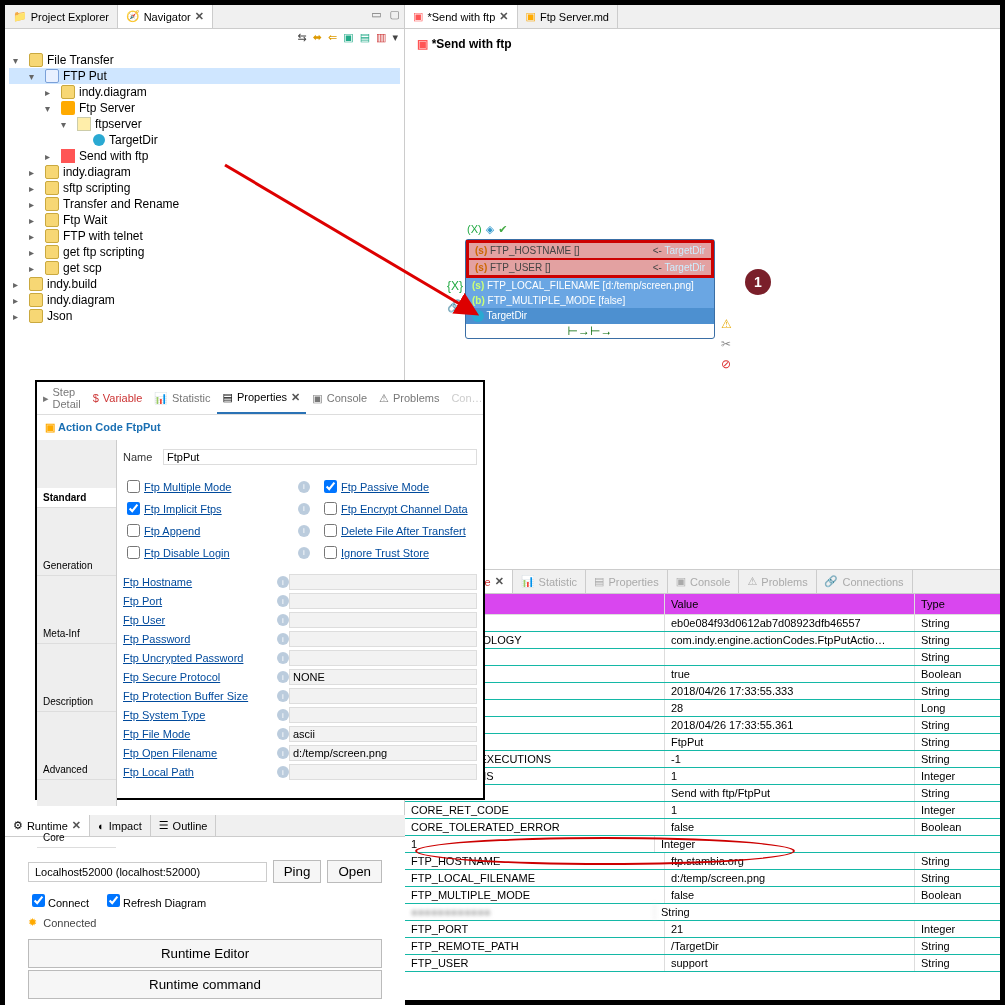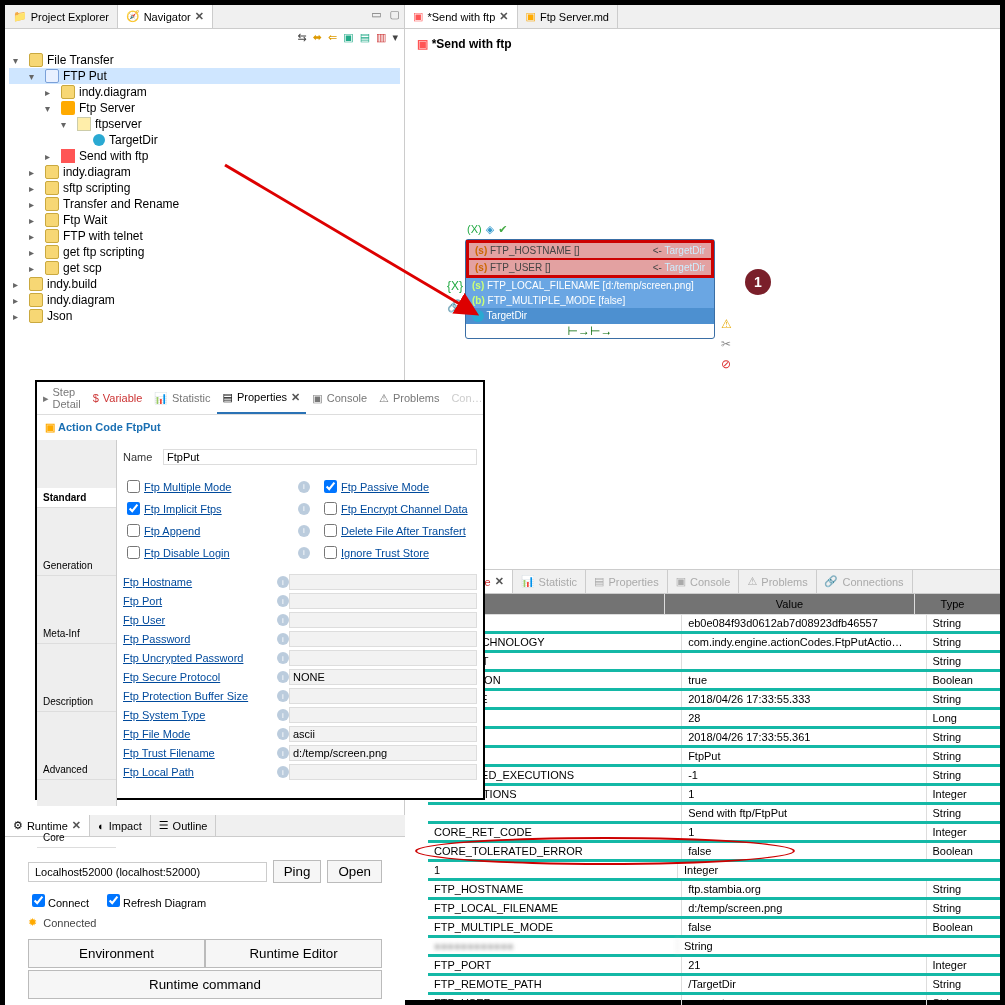--- a/index.html
+++ b/index.html
@@ -58,27 +58,27 @@
   .rt-host input[type=text] { flex: 1; border: 1px solid #ccc; padding: 3px 6px; font-size: 11px; }
   .rt-host button { padding: 3px 10px; border: 1px solid #bbb; background: #f6f6f6; cursor: pointer; }
   .rt-check { display: flex; gap: 14px; margin: 6px 0; }
   .rt-status { color: #444; margin: 4px 0 10px; display: flex; align-items: center; gap: 6px; }
   .rt-btn-row { display: flex; gap: 0; }
   .rt-btn-row button { flex: 1; padding: 6px; border: 1px solid #bbb; background: #f6f6f6; cursor: pointer; }
   .rt-btn-full { width: 100%; padding: 6px; border: 1px solid #bbb; background: #f6f6f6; margin-top: 2px; cursor: pointer; }
   
   .bottom-tabs { border-top: 1px solid #ccc; }
   .var-area { font-size: 11px; }
-  .var-hdr { display: flex; background: #737373; border-bottom: 1px solid #ddd; text-align: center; }
+  .var-hdr { display: flex; background: #d946ef; border-bottom: 1px solid #ddd; }
   .var-hdr div { padding: 4px 6px; }
   .vc-name { width: 260px; border-right: 1px solid #ddd; }
   .vc-val { width: 250px; border-right: 1px solid #ddd; }
   .vc-type { width: 75px; }
   .var-body { overflow-y: auto; height: 395px; }
-  .var-row { display: flex; border-bottom: 3px solid #14b8a6; margin-left: 23px; }
+  .var-row { display: flex; border-bottom: 1px solid #14b8a6; }
   .var-row div { padding: 2px 6px; white-space: nowrap; overflow: hidden; text-overflow: ellipsis; }
   .ellipse { position: absolute; border: 2px solid #c00; border-radius: 50%; pointer-events: none; z-index: 60; }
   .blur { filter: blur(2px); color: #999; }
   .close-x { font-weight: bold; color: #555; }
   .editor-tabs { display: flex; background: #f0f0f0; border-bottom: 1px solid #ccc; height: 24px; font-size: 11px; }
 </style>
 </head>
 <body>
 
 <div class="app">
@@ -202,21 +202,20 @@
         </div>
         <div class="rt-check">
           <label><input type="checkbox" checked="" style=""><span>Connect</span></label>
           <label><input type="checkbox" checked="" style=""><span>Refresh Diagram</span></label>
         </div>
         <div class="rt-status">
             <span style="color:#fa0">✹</span>
             <span>Connected</span>
           </div>
         <div class="rt-btn-row">
-          <button>Environment</button>
           <button>Runtime Editor</button>
         </div>
         <button class="rt-btn-full">Runtime command</button>
       </div>
     </div>
   </div>
 
   <div class="right-col">
     <div class="editor-tabs">
       <div class="tab active">
@@ -508,21 +507,21 @@
             <label>Ftp System Type</label>
             <span class="i-icon">i</span>
             <input type="text" style="">
           </div>
         <div class="pf-row">
             <label>Ftp File Mode</label>
             <span class="i-icon">i</span>
             <input type="text" value="ascii" style="">
           </div>
         <div class="pf-row">
-            <label>Ftp Trust Filename</label>
+            <label>Ftp Open Filename</label>
             <span class="i-icon">i</span>
             <input type="text" value="d:/temp/screen.png" style="">
           </div>
         <div class="pf-row">
             <label>Ftp Local Path</label>
             <span class="i-icon">i</span>
             <input type="text" style="">
           </div>
       </div>
     </div>

